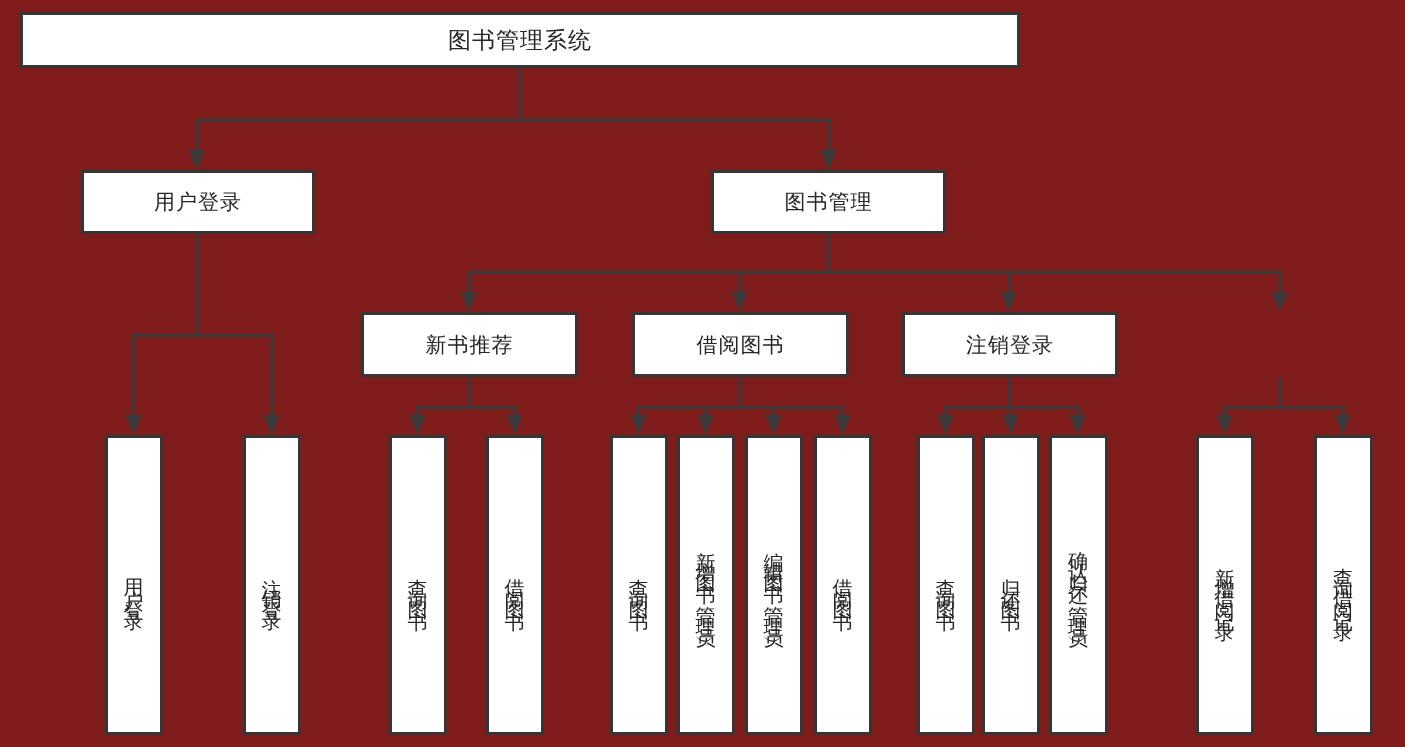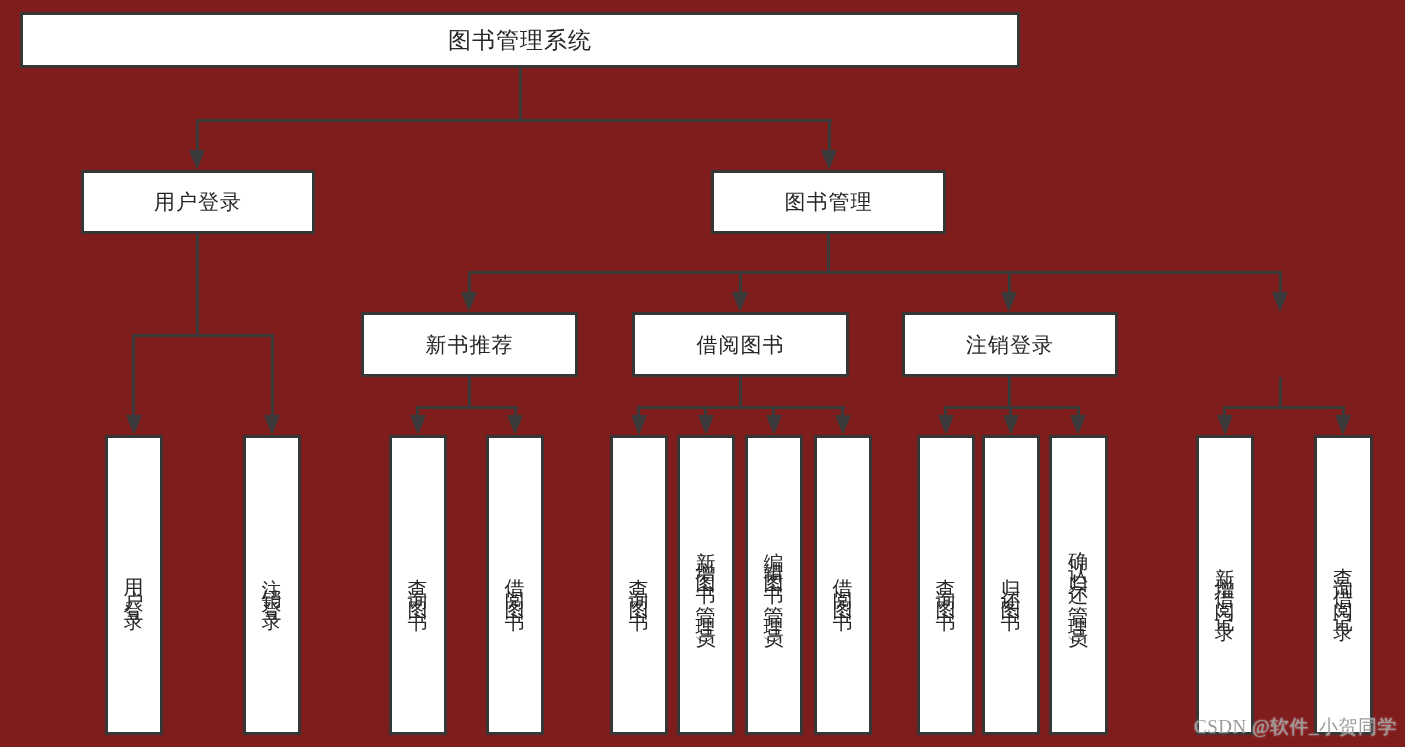--- a/index.html
+++ b/index.html
@@ -169,15 +169,14 @@
     <span class="vtext">确认归还（管理员）</span>
   </div>
 
   <div class="node node-v" style="left:1196px;top:435px">
     <span class="vtext">新增借阅记录</span>
   </div>
   <div class="node node-v" style="left:1314px;top:435px;width:59px">
     <span class="vtext">查询借阅记录</span>
   </div>
 
-  <div class="watermark">CSDN @软件_小贺同学</div>
 
 </div>
 
 </body></html>

